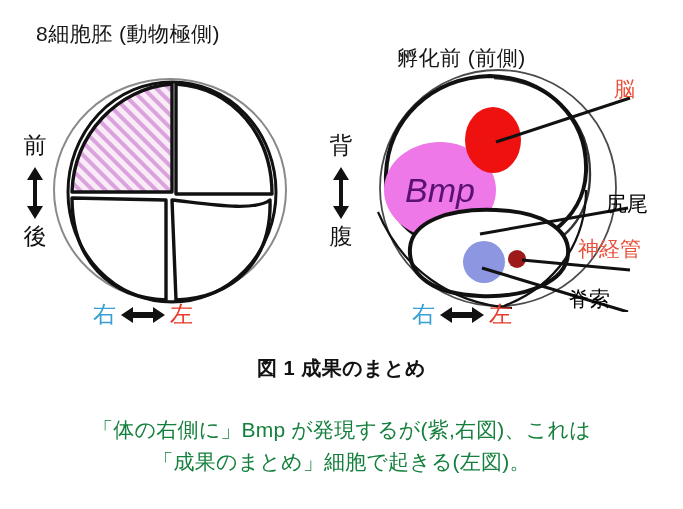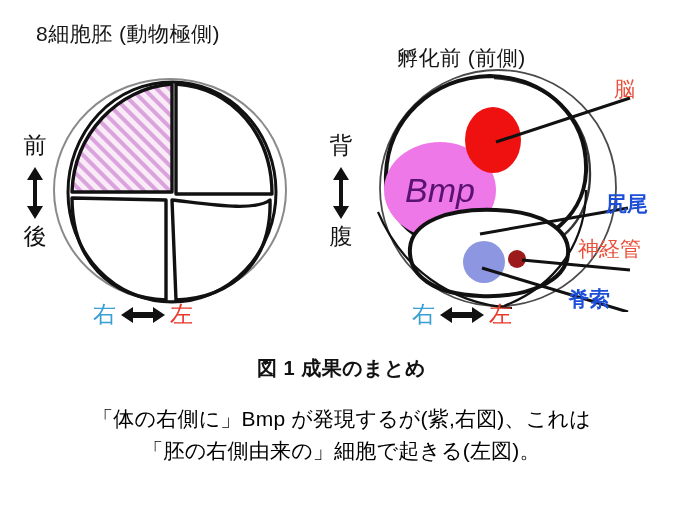--- a/index.html
+++ b/index.html
@@ -80,44 +80,44 @@
   #embryo-right { left: 372px; top: 62px; }
 
   
   .leader-label {
     position: absolute;
     font-size: 21px;
     white-space: nowrap;
     line-height: 1;
   }
   .leader-label.red   { color: #e8523c; }
-  .leader-label.black { color: #1d4ed8; font-weight: bold; }
+  .leader-label.black { color: #000000; }
   #label-brain       { left: 614px; top: 78px; }
   #label-tail        { left: 606px; top: 193px; }
   #label-neuraltube  { left: 578px; top: 238px; }
   #label-notochord   { left: 568px; top: 288px; }
 
   
   #caption-block {
     position: absolute;
     left: 0;
     top: 355px;
     width: 683px;
     text-align: center;
   }
   #caption-heading {
     font-size: 20px;
     font-weight: bold;
     color: #121212;
     letter-spacing: 0.5px;
-    margin-bottom: 21px;
+    margin-bottom: 32px;
   }
   .caption-line {
     font-size: 21px;
-    color: #000000;
+    color: #15803d;
     line-height: 1.52;
     letter-spacing: 0.2px;
   }
 </style>
 </head>
 <body>
 
 <div id="figure-root">
 
   <div class="panel-title" id="title-left">8細胞胚 (動物極側)</div>
@@ -218,16 +218,16 @@
     <span class="lab-right">右</span>
     <svg class="arrow-h" viewBox="0 0 44 22">
       <polygon points="0,11 12,3 12,8 32,8 32,3 44,11 32,19 32,14 12,14 12,19" fill="#111111"></polygon>
     </svg>
     <span class="lab-left">左</span>
   </div>
 
   <div id="caption-block">
     <div id="caption-heading">図 1  成果のまとめ</div>
     <div class="caption-line">「体の右側に」Bmp が発現するが(紫,右図)、これは</div>
-    <div class="caption-line">「胚の右側由来の」細胞で起きる(左図)。</div>
+    <div class="caption-line">「成果のまとめ」細胞で起きる(左図)。</div>
   </div>
 
 </div>
 
 </body></html>

